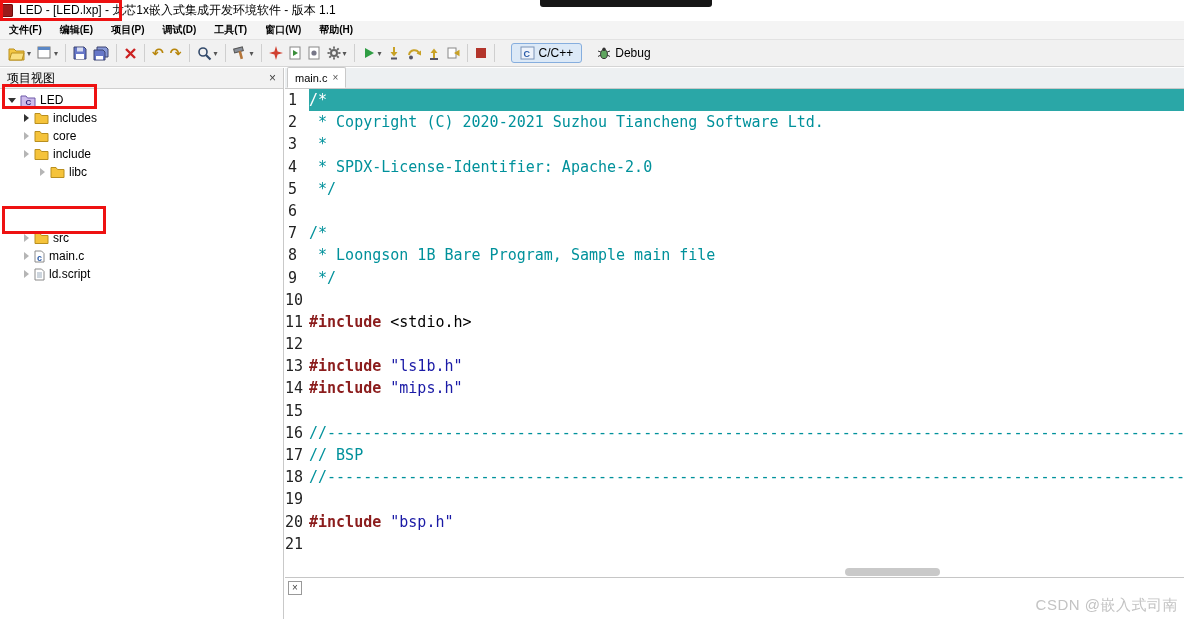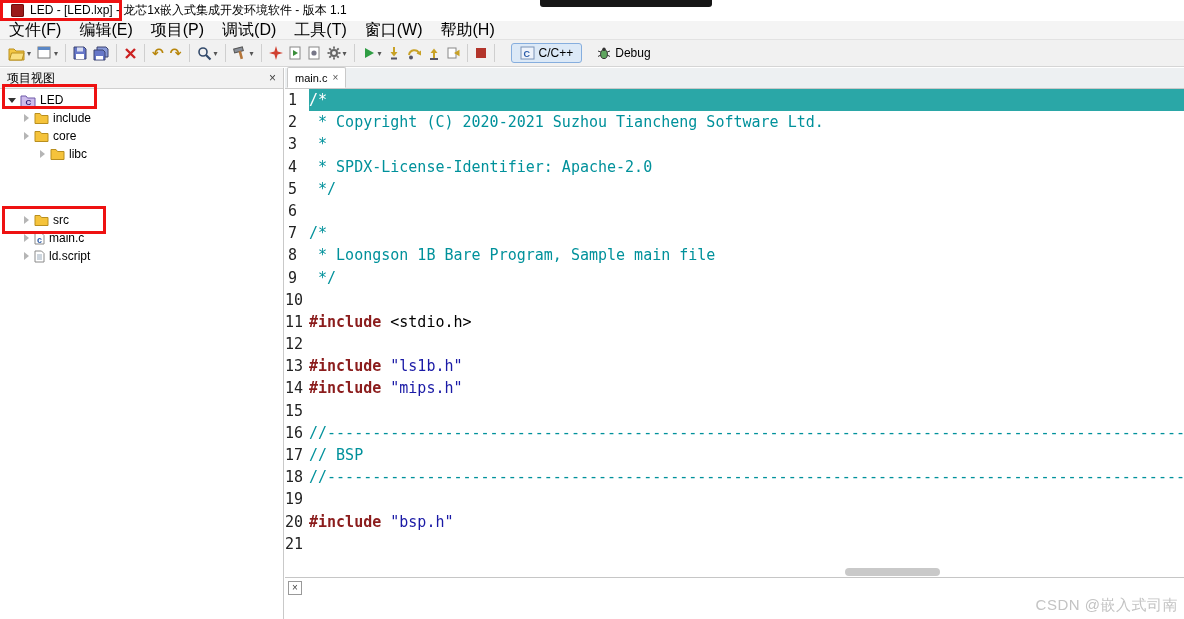--- a/index.html
+++ b/index.html
@@ -4,25 +4,25 @@
 <style>
   * { margin:0; padding:0; box-sizing:border-box; }
   html,body { background:#ddd; }
   .window {
     position:relative; width:1184px; height:619px; background:#fff; overflow:hidden;
     font-family:"Liberation Sans","DejaVu Sans",sans-serif; color:#000;
   }
   
   .overlay-bar{position:absolute;left:540px;top:0;width:172px;height:7px;background:#161616;border-radius:0 0 3px 3px;z-index:60;}
   
-  .titlebar{position:absolute;top:0;left:11px;right:0;height:21px;background:#fff;display:flex;align-items:center;padding-left:0;gap:6px;}
+  .titlebar{position:absolute;top:0;left:0;right:0;height:21px;background:#fff;display:flex;align-items:center;padding-left:0;gap:6px;}
   .app-icon{width:13px;height:13px;background:#9B1B1B;border-radius:2px;flex:none;box-shadow:inset 0 0 0 1px #6d0f0f;}
   .title-text{font-size:12px;white-space:nowrap;}
   
-  .menubar{position:absolute;top:21px;left:0;right:0;height:19px;background:#f4f4f4;border-bottom:1px solid #e2e2e2;display:flex;align-items:center;font-size:16px;}
+  .menubar{position:absolute;top:21px;left:0;right:0;height:19px;background:#f4f4f4;border-bottom:1px solid #e2e2e2;display:flex;align-items:center;font-size:10px;font-weight:bold;}
   .menu-item{padding:0 9px;height:100%;display:flex;align-items:center;cursor:default;}
   
   .toolbar{position:absolute;top:40px;left:0;right:0;height:27px;background:#f1f1f1;border-bottom:1px solid #d5d5d5;display:flex;align-items:center;padding-left:5px;}
   .tbtn{height:22px;display:inline-flex;align-items:center;padding:0 3px;border-radius:2px;gap:1px;}
   .ticn{display:inline-flex;align-items:center;}
   .dd{font-size:8px;color:#555;margin-left:1px;}
   .tsep{width:1px;height:18px;background:#cfcfcf;margin:0 4px;flex:none;}
   .persp-wrap{display:inline-flex;align-items:center;gap:6px;margin-left:12px;}
   .persp{display:inline-flex;align-items:center;gap:4px;font-size:12px;padding:2px 8px;border-radius:3px;border:1px solid transparent;}
   .persp.active{background:#dce9f7;border-color:#86aede;}
@@ -297,36 +297,45 @@
             <span class="arr arr-down"></span>
             <span class="ticon">
               <svg width="16" height="13">
                 <path d="M1 2h5l1.5 2H15v8.5H1z" fill="#cdbcec" stroke="#6f58a8"></path>
                 <text x="5.5" y="11" font-size="8" fill="#35257B" font-weight="bold" font-family="sans-serif">C</text>
               </svg>
             </span>
             <span class="tlabel">LED</span>
           </div>
           <div class="trow" style="padding-left: 20px;">
-            <span class="arr arr-right"></span>
+            <span class="arr arr-right-dark"></span>
             <span class="ticon">
               <svg width="15" height="12">
                 <path d="M1 1.5h5l1.5 2H14v8H1z" fill="#F5C33B" stroke="#B98F1F"></path>
               </svg>
             </span>
-            <span class="tlabel">include</span>
+            <span class="tlabel">includes</span>
           </div>
           <div class="trow" style="padding-left: 20px;">
             <span class="arr arr-right"></span>
             <span class="ticon">
               <svg width="15" height="12">
                 <path d="M1 1.5h5l1.5 2H14v8H1z" fill="#F5C33B" stroke="#B98F1F"></path>
               </svg>
             </span>
             <span class="tlabel">core</span>
+          </div>
+          <div class="trow" style="padding-left: 20px;">
+            <span class="arr arr-right"></span>
+            <span class="ticon">
+              <svg width="15" height="12">
+                <path d="M1 1.5h5l1.5 2H14v8H1z" fill="#F5C33B" stroke="#B98F1F"></path>
+              </svg>
+            </span>
+            <span class="tlabel">include</span>
           </div>
           <div class="trow" style="padding-left: 36px;">
             <span class="arr arr-right"></span>
             <span class="ticon">
               <svg width="15" height="12">
                 <path d="M1 1.5h5l1.5 2H14v8H1z" fill="#F5C33B" stroke="#B98F1F"></path>
               </svg>
             </span>
             <span class="tlabel">libc</span>
           </div>

